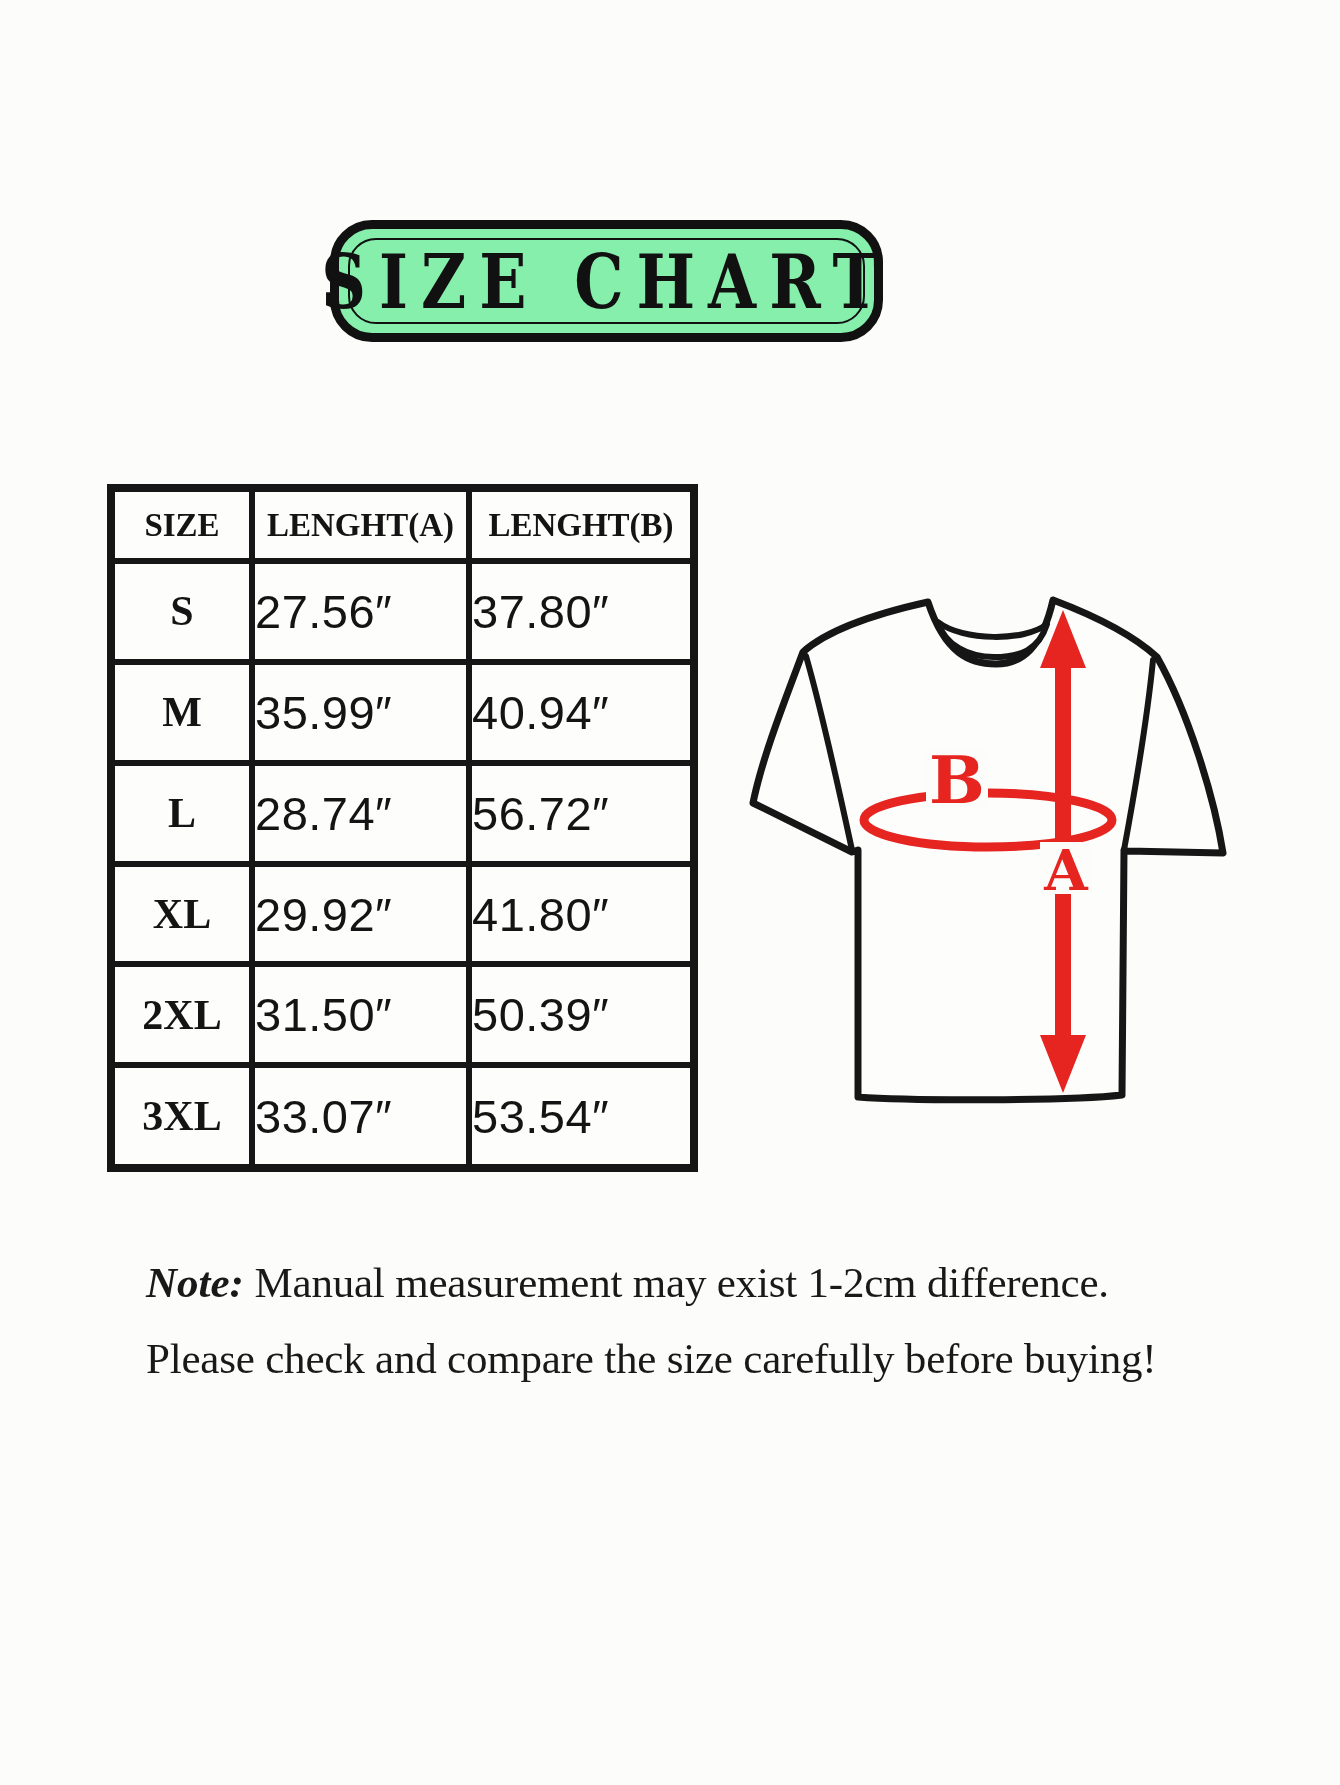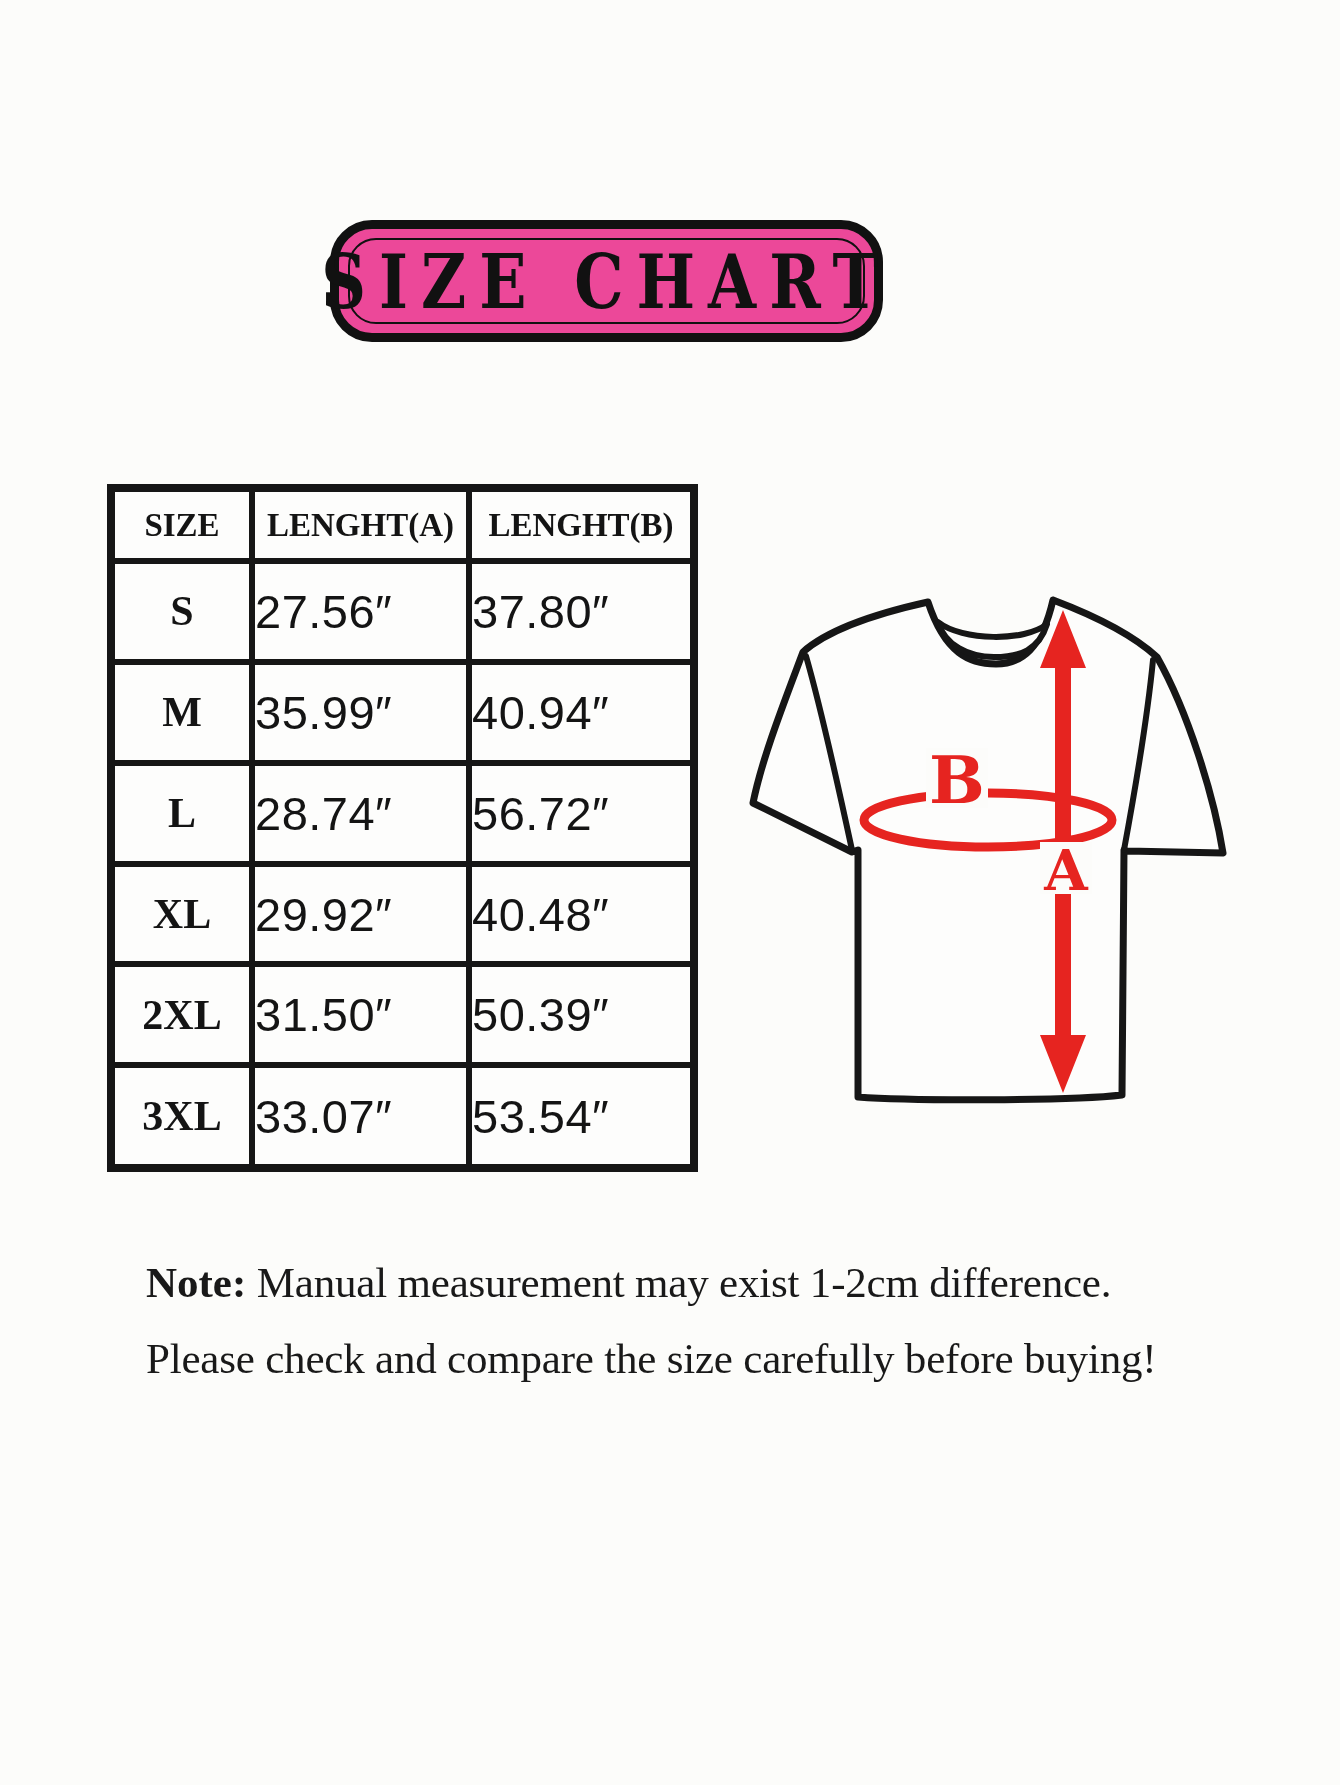--- a/index.html
+++ b/index.html
@@ -9,21 +9,21 @@
     background:#fcfcfa;
     font-family:"Liberation Serif", serif;
     color:#141414;
     overflow:hidden;
   }
 
   
   .title-box{
     position:absolute;left:330px;top:220px;width:553px;height:122px;
     border:9px solid #111;border-radius:42px;
-    box-sizing:border-box;background:#ec4899;
+    box-sizing:border-box;background:#86efac;
   }
   .title-box-inner{
     position:absolute;inset:9px;
     border:2.5px solid #111;border-radius:28px;
     display:flex;align-items:center;justify-content:center;
   }
   .title-text{
     font-family:"DejaVu Serif", serif;
     font-weight:bold;font-size:62px;letter-spacing:13px;
     transform:scaleY(1.22);
@@ -69,21 +69,21 @@
   .tshirt-wrap{position:absolute;left:700px;top:560px;width:560px;height:580px;}
 
   
   .note{
     position:absolute;left:146px;top:1256px;width:1140px;
     font-family:"Liberation Serif", serif;
     font-size:43px;letter-spacing:-0.2px;color:#191919;
   }
   .note p{margin:0;line-height:1.26;}
   .note p + p{margin-top:22px;}
-  .note-label{font-weight:bold;letter-spacing:0;}
+  .note-label{font-weight:bold;letter-spacing:0;font-style:italic;}
 </style>
 </head>
 <body>
 
 <div class="title-box">
   <div class="title-box-inner">
     <span class="title-text">SIZE CHART</span>
   </div>
 </div>
 
@@ -110,21 +110,21 @@
     <td class="val-cell">40.94″</td>
   </tr>
   <tr>
     <td class="size-cell">L</td>
     <td class="val-cell">28.74″</td>
     <td class="val-cell">56.72″</td>
   </tr>
   <tr>
     <td class="size-cell">XL</td>
     <td class="val-cell">29.92″</td>
-    <td class="val-cell">40.48″</td>
+    <td class="val-cell">41.80″</td>
   </tr>
   <tr>
     <td class="size-cell">2XL</td>
     <td class="val-cell">31.50″</td>
     <td class="val-cell">50.39″</td>
   </tr>
   <tr>
     <td class="size-cell">3XL</td>
     <td class="val-cell">33.07″</td>
     <td class="val-cell">53.54″</td>

